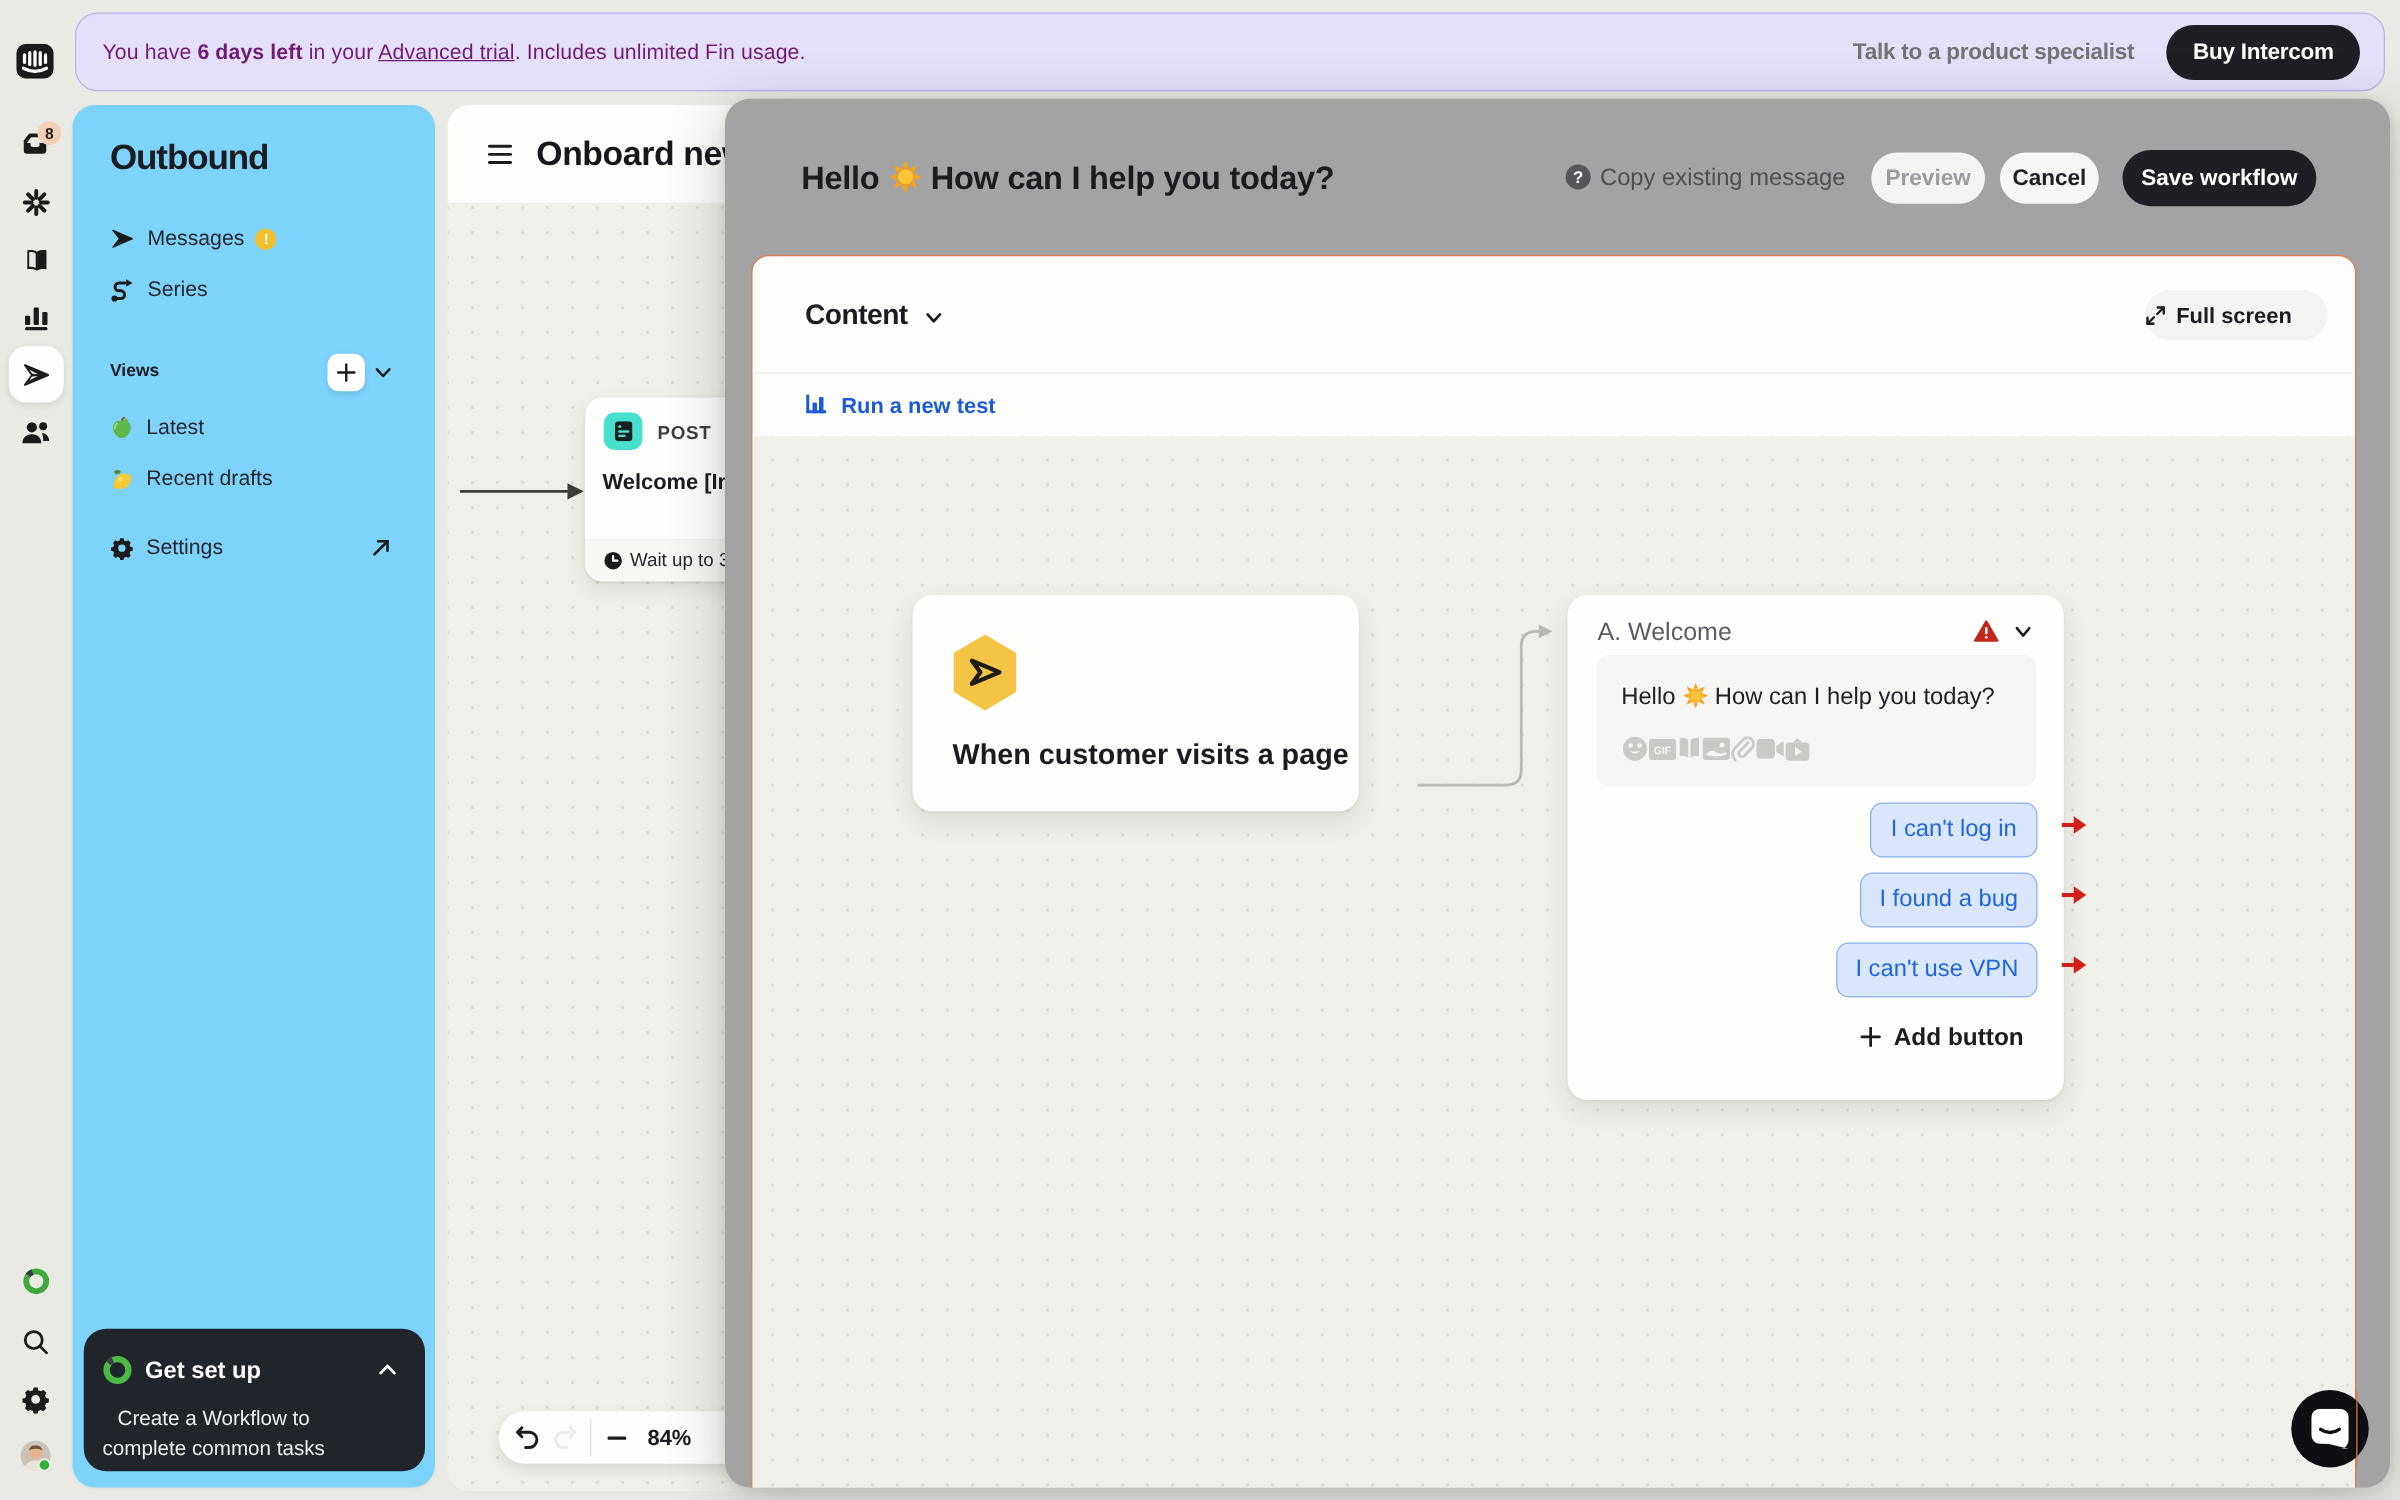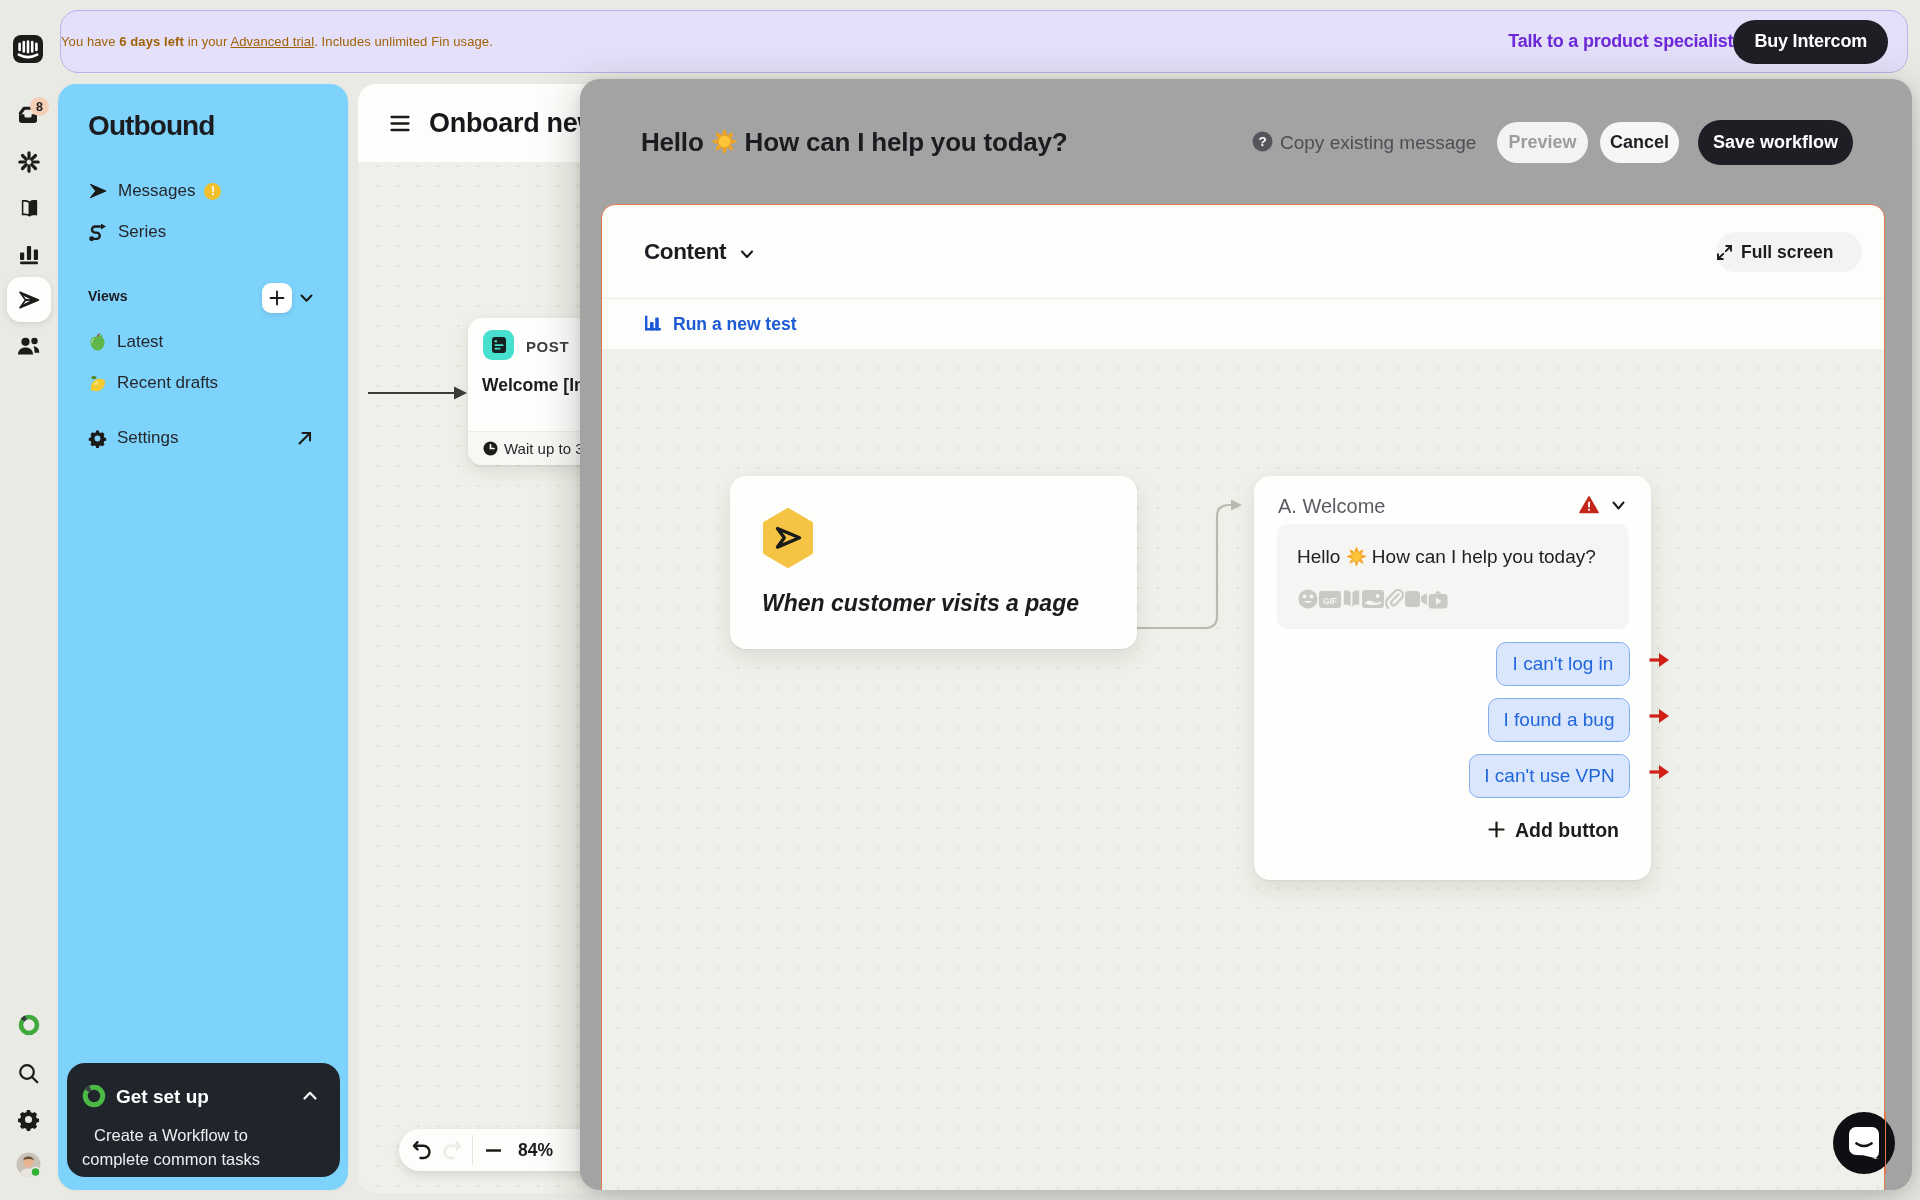--- a/index.html
+++ b/index.html
@@ -4,23 +4,23 @@
 <style>
   * { margin:0; padding:0; box-sizing:border-box; }
   html,body { width:1920px; height:1200px; overflow:hidden; }
   body { font-family:"Liberation Sans", sans-serif; background:#EAEAE5; }
   #page { position:relative; width:1920px; height:1200px; background:#EAEAE5; overflow:hidden; }
   .abs { position:absolute; }
 
   
   #banner { left:60px; top:10px; width:1848px; height:63px; background:#E4E0F9;
     border:1.5px solid #B8B2EB; border-radius:18px; display:flex; align-items:center; }
-  #banner .msg { font-size:13px; color:#a16207; letter-spacing:.1px; }
+  #banner .msg { margin-left:21px; font-size:17px; color:#701a75; letter-spacing:.1px; }
   #banner .spacer { flex:1; }
-  #banner .talk { font-size:18px; font-weight:700; color:#6d28d9; letter-spacing:-.2px; }
+  #banner .talk { font-size:18px; font-weight:700; color:#737373; margin-right:26px; letter-spacing:-.2px; }
   #banner .buy { height:44px; border-radius:22px; background:#1E1F24; color:#fff;
     font-size:18px; font-weight:700; display:flex; align-items:center; padding:0 21px; margin-right:19px; letter-spacing:-.2px; }
 
   
   .railico { position:absolute; left:17px; width:24px; height:24px; }
 
   
   #sidebar { left:58px; top:84px; width:290px; height:1106px; background:#7dd3fc;
     border-radius:18px; box-shadow:0 1px 3px rgba(0,0,0,.05);text-align:center; }
   #sidebar h1 { position:absolute; font-size:28px; font-weight:700; color:#1B1C20; letter-spacing:-.9px;}
@@ -45,22 +45,22 @@
   
   #modal { left:580px; top:79px; width:1332px; height:1111px; background:#a3a3a3; border-radius:20px;
     box-shadow:0 10px 44px rgba(32,32,26,.25), 0 2px 8px rgba(32,32,26,.10); overflow:hidden; }
   #modal h2 { position:absolute; left:61px; top:25px; font-size:26px; font-weight:700; color:#1B1C20; letter-spacing:-.2px; }
   .pill { position:absolute; height:41px; border-radius:21px; display:flex; align-items:center; justify-content:center;
     font-size:18px; font-weight:700; }
   #contentpanel { position:absolute; left:21px; top:125px; width:1284px; height:1100px;
     background:#FDFDFC; border:1.5px solid #E0794C; border-radius:14px; overflow:hidden; }
   #cp-can { position:absolute; left:0; top:144px; width:100%; height:956px; background-color:#F0F0EA; background-position:6px 9px; }
 
-  #trigcard { position:absolute; left:128px; top:271px; width:407px; height:173px; background:#FEFEFD; border-radius:16px;
-    box-shadow:0 8px 20px rgba(40,40,30,.10), 0 1px 2px rgba(40,40,30,.06);font-style:italic; }
+  #trigcard { position:absolute; left:128px; top:271px; width:357px; height:173px; background:#FEFEFD; border-radius:16px;
+    box-shadow:0 8px 20px rgba(40,40,30,.10), 0 1px 2px rgba(40,40,30,.06); }
   #welcard { position:absolute; left:652px; top:271px; width:397px; height:404px; background:#FEFEFD; border-radius:16px;
     box-shadow:0 8px 20px rgba(40,40,30,.10), 0 1px 2px rgba(40,40,30,.06); }
   .bluebtn { position:absolute; height:44px; border-radius:10px; background:#D9E6FB; border:1.5px solid #86AEEC;
     color:#2166DC; font-size:19px; display:flex; align-items:center; justify-content:center; }
 
   #launcher { left:1833px; top:1112px; width:62px; height:62px; border-radius:50%; background:#0E0F12; }
 </style>
 </head>
 <body>
 <div id="page">

